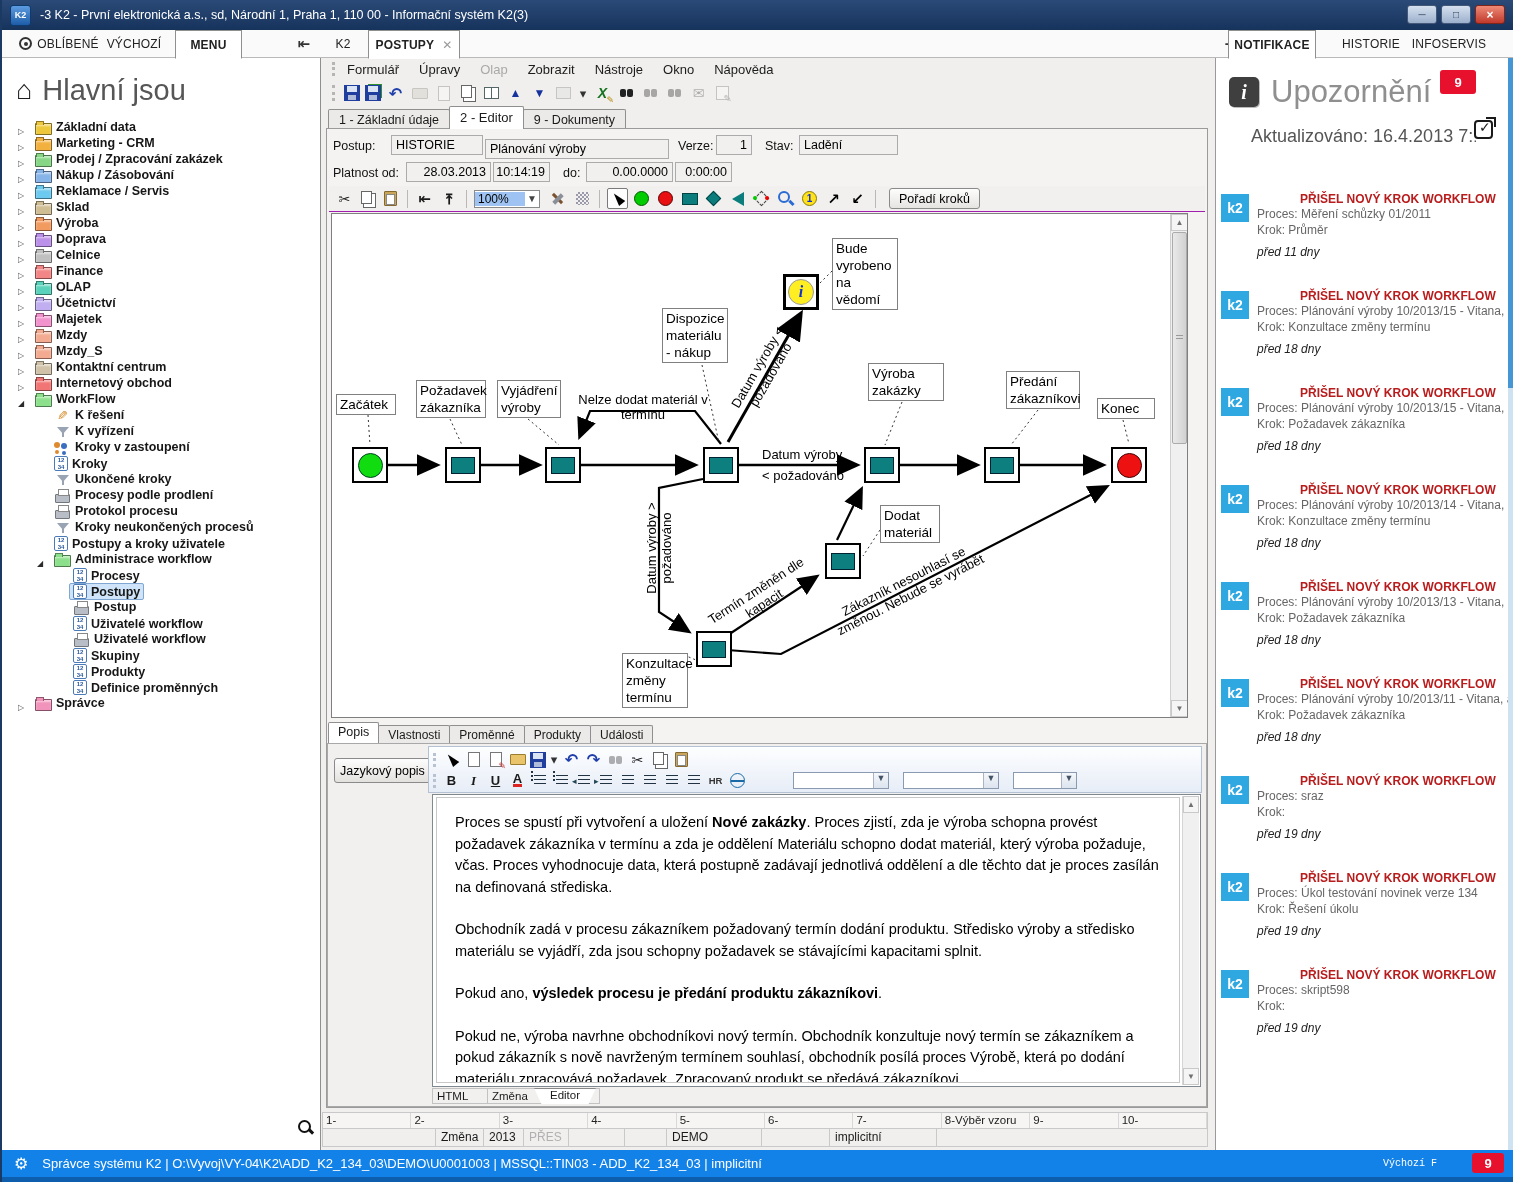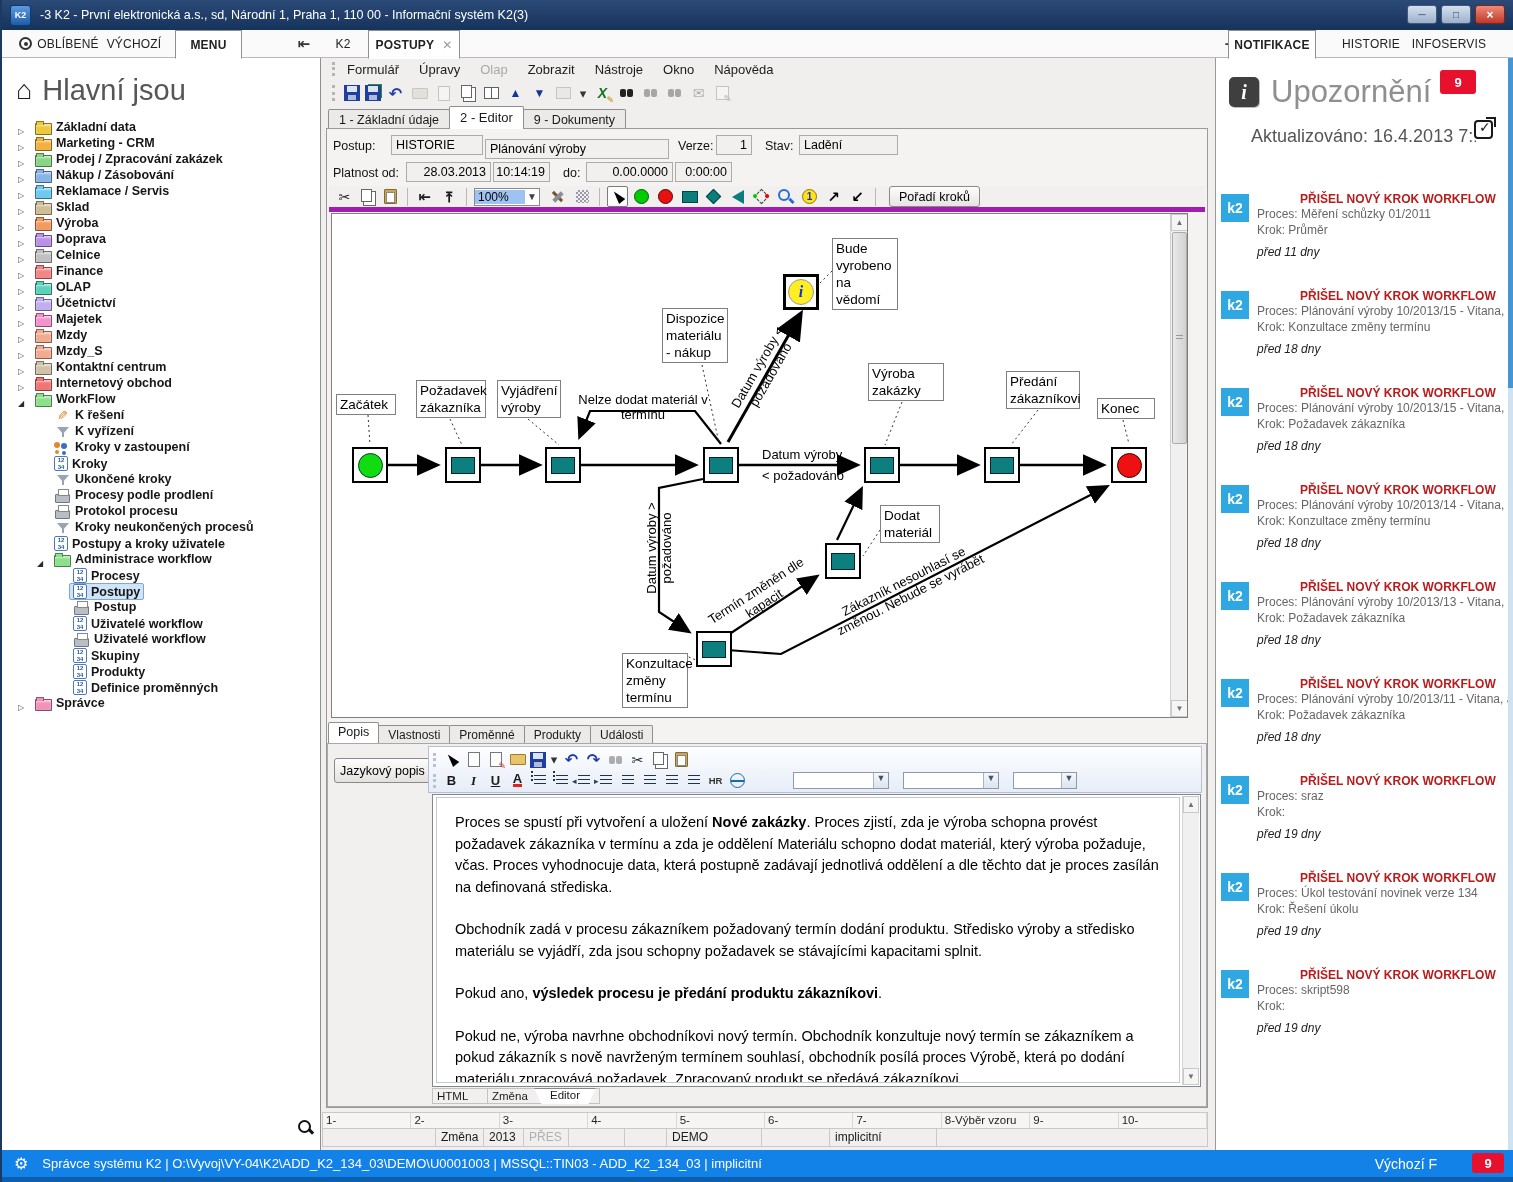--- a/index.html
+++ b/index.html
@@ -137,21 +137,21 @@
 
   
   #editor-frame { position:absolute; left:324px; top:128px; width:882px; height:980px; border:1px solid #9a9a9a; background:#f4f3f1; }
   .flabel { position:absolute; font-size:12.5px; color:#111; }
   .ffield { position:absolute; height:20px; background:#f1f0ee; border:1px solid #ababab; font-size:12.5px; color:#000;
     display:flex; align-items:center; padding:0 4px; }
   .ffield.num { justify-content:flex-end; }
 
   
   #ed-toolbar { position:absolute; left:327px; top:186px; width:876px; height:26px; display:flex; align-items:center; gap:4px; padding-left:6px;
-    border-bottom:5px solid #a21caf; background:#f1f0ee; }
+    border-bottom:1px solid #a21caf; background:#f1f0ee; }
   .vsep { border-left:1px solid #b9b8b6; height:18px; margin:0 3px; }
   #zoom-combo { width:66px; height:18px; background:#fff; border:1px solid #8a8a8a; display:flex; align-items:center; font-size:12px; }
   #zoom-combo .val { flex:1; background:#9ec3f2; padding:0 3px; color:#000; }
   #zoom-combo .dd { width:14px; text-align:center; color:#444; font-size:10px; }
   .toolbtn { border:1px solid transparent; display:inline-flex; }
   .toolbtn.active { border:1px solid #7a7a7a; background:#fdfdfd; border-radius:2px; }
   #order-btn { height:21px; padding:0 9px; font-size:12.5px; background:linear-gradient(#fdfdfd,#e6e4e1); border:1px solid #8a8a8a; border-radius:3px; margin-left:6px; }
 
   
   #canvas { position:absolute; left:329px; top:213px; width:857px; height:505px; background:#fff; border:1px solid #7f7f7f; overflow:hidden; }
@@ -225,21 +225,21 @@
   .np-item .ttl { font-size:12px; font-weight:bold; color:#b91c1c; white-space:nowrap; overflow:hidden; padding-top:1px;margin-left:43px; }
   .np-item .ln { font-size:12px; color:#666; white-space:nowrap; overflow:hidden; line-height:16px; }
   .np-item .tm { font-size:12px; font-style:italic; color:#222; margin-top:7px; }
   #np-scroll { position:absolute; right:1px; top:0; width:6px; height:1092px; background:#cfe2f2; }
   #np-scroll::before { content:""; position:absolute; left:0; top:0; width:6px; height:330px; background:#4695d5; }
 
   
   #statusbar { position:absolute; left:0; top:1150px; width:1513px; height:27px; background:#1382e8; display:flex; align-items:center; color:#fff; padding:0 12px; }
   #statusbar .gear { font-size:16px; margin-right:14px; color:#fff; }
   #statusbar .stext { font-size:13px; }
-  #statusbar .sright { position:absolute; right:78px; font-size:14px; }
+  #statusbar .sright { position:absolute; right:78px; font-size:10px;font-family:Liberation Mono, monospace; }
   #sb-badge { left:1470px; top:1153px; width:32px; height:20px; }
   #bottom-strip { position:absolute; left:0; top:1177px; width:1513px; height:5px; background:#0d5fae; }
 </style>
 </head>
 <body>
 
 <div id="app">
 
   <div id="titlebar">
     <span class="logo">K2</span>

